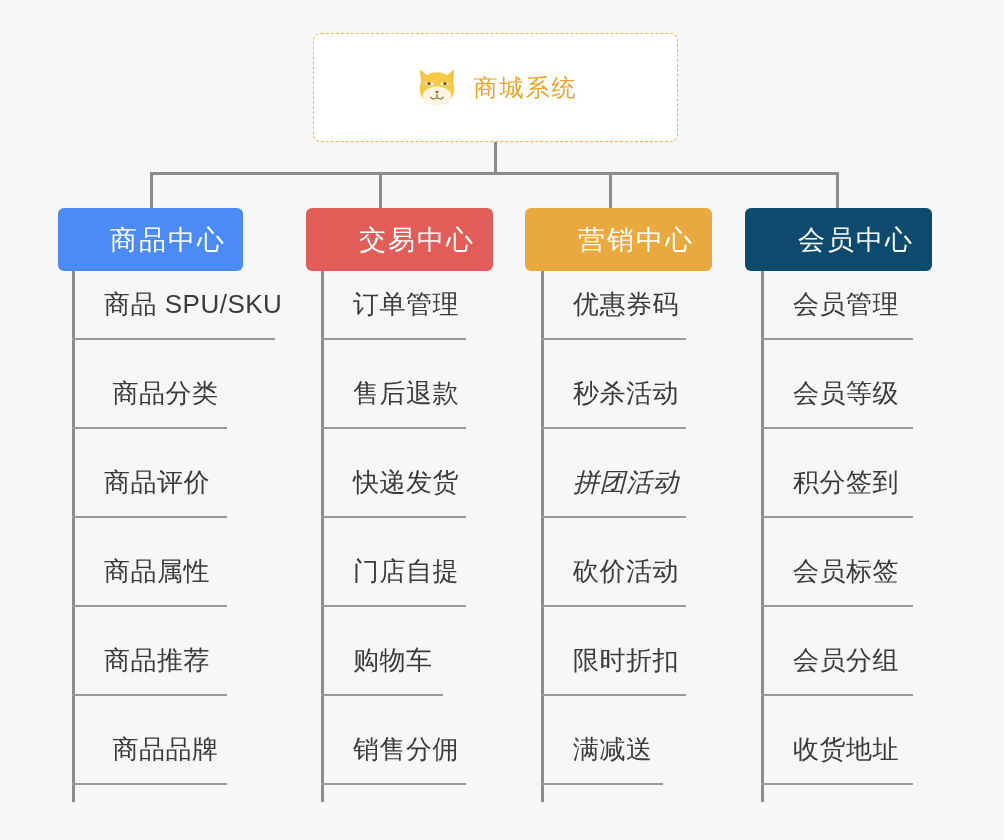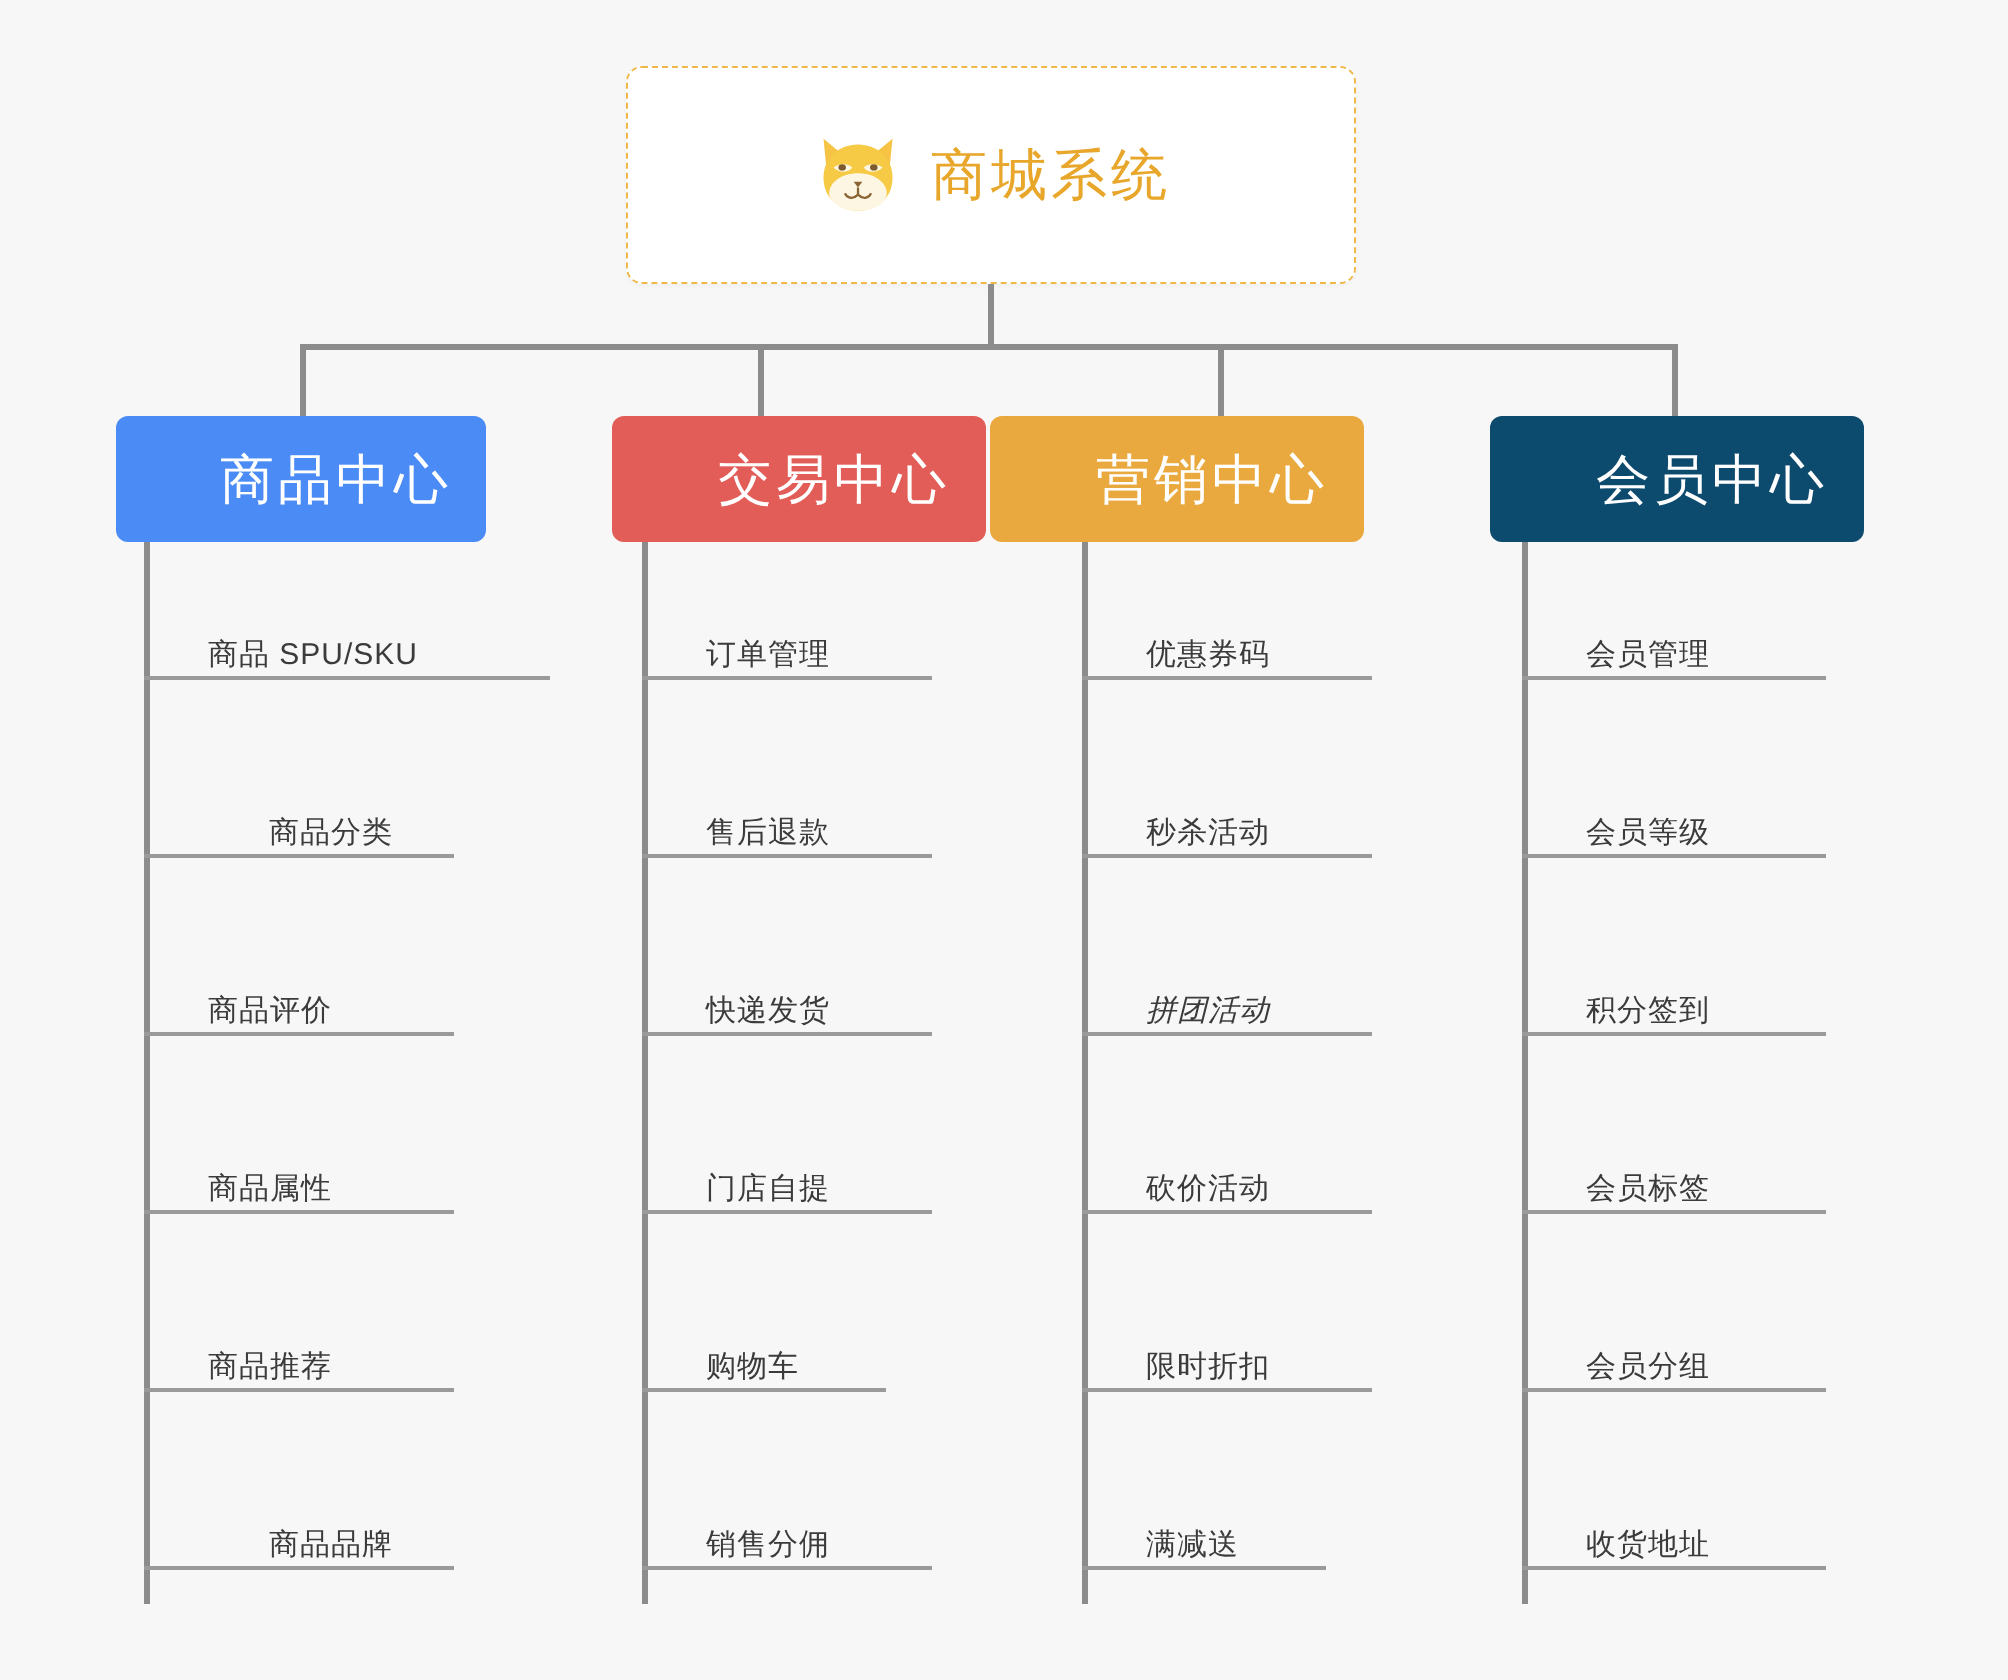--- a/index.html
+++ b/index.html
@@ -37,21 +37,21 @@
     gap: 14px;
     box-shadow: 0 1px 2px rgba(0,0,0,0.03);
   }
   .root-icon {
     width: 46px;
     height: 46px;
     display: block;
     flex: none;
   }
   .root-title {
-    font-size: 28px;
+    font-size: 24px;
     color: #e8a72b;
     letter-spacing: 2px;
     line-height: 1;
     white-space: nowrap;
   }
 
   
   .conn {
     position: absolute;
     background: #8c8c8c;
@@ -87,25 +87,25 @@
   .leaf {
     position: absolute;
     height: 34px;
     display: flex;
     align-items: flex-end;
     border-bottom: 2px solid #9a9a9a;
     box-sizing: border-box;
     padding-left: 32px;
   }
   .leaf-label {
-    font-size: 15px;
+    font-size: 26px;
     color: #3b3b3b;
     line-height: 1.15;
     white-space: nowrap;
-    padding-bottom: 2px;
+    padding-bottom: 18px;
     letter-spacing: 0.5px;
   }
 </style>
 </head>
 <body>
 
 <div id="canvas">
 
   <div class="root-node">
     <svg class="root-icon" viewBox="0 0 64 64" aria-hidden="true">
@@ -172,21 +172,21 @@
   <div class="leaf" style="left:321px; top:573px; width:145px;">
     <span class="leaf-label">门店自提</span>
   </div>
   <div class="leaf" style="left:321px; top:662px; width:122px;">
     <span class="leaf-label">购物车</span>
   </div>
   <div class="leaf" style="left:321px; top:751px; width:145px;">
     <span class="leaf-label">销售分佣</span>
   </div>
 
-  <div class="cat-box" style="left:495px; width:187px; background:#eaa93e;">
+  <div class="cat-box" style="left:525px; width:187px; background:#eaa93e;">
     <span>营销中心</span>
   </div>
   <div class="spine" style="left:541px; top:271px; height:531px;"></div>
   <div class="leaf" style="left:541px; top:306px; width:145px;">
     <span class="leaf-label">优惠券码</span>
   </div>
   <div class="leaf" style="left:541px; top:395px; width:145px;">
     <span class="leaf-label">秒杀活动</span>
   </div>
   <div class="leaf" style="left:541px; top:484px; width:145px;font-style:italic;">

